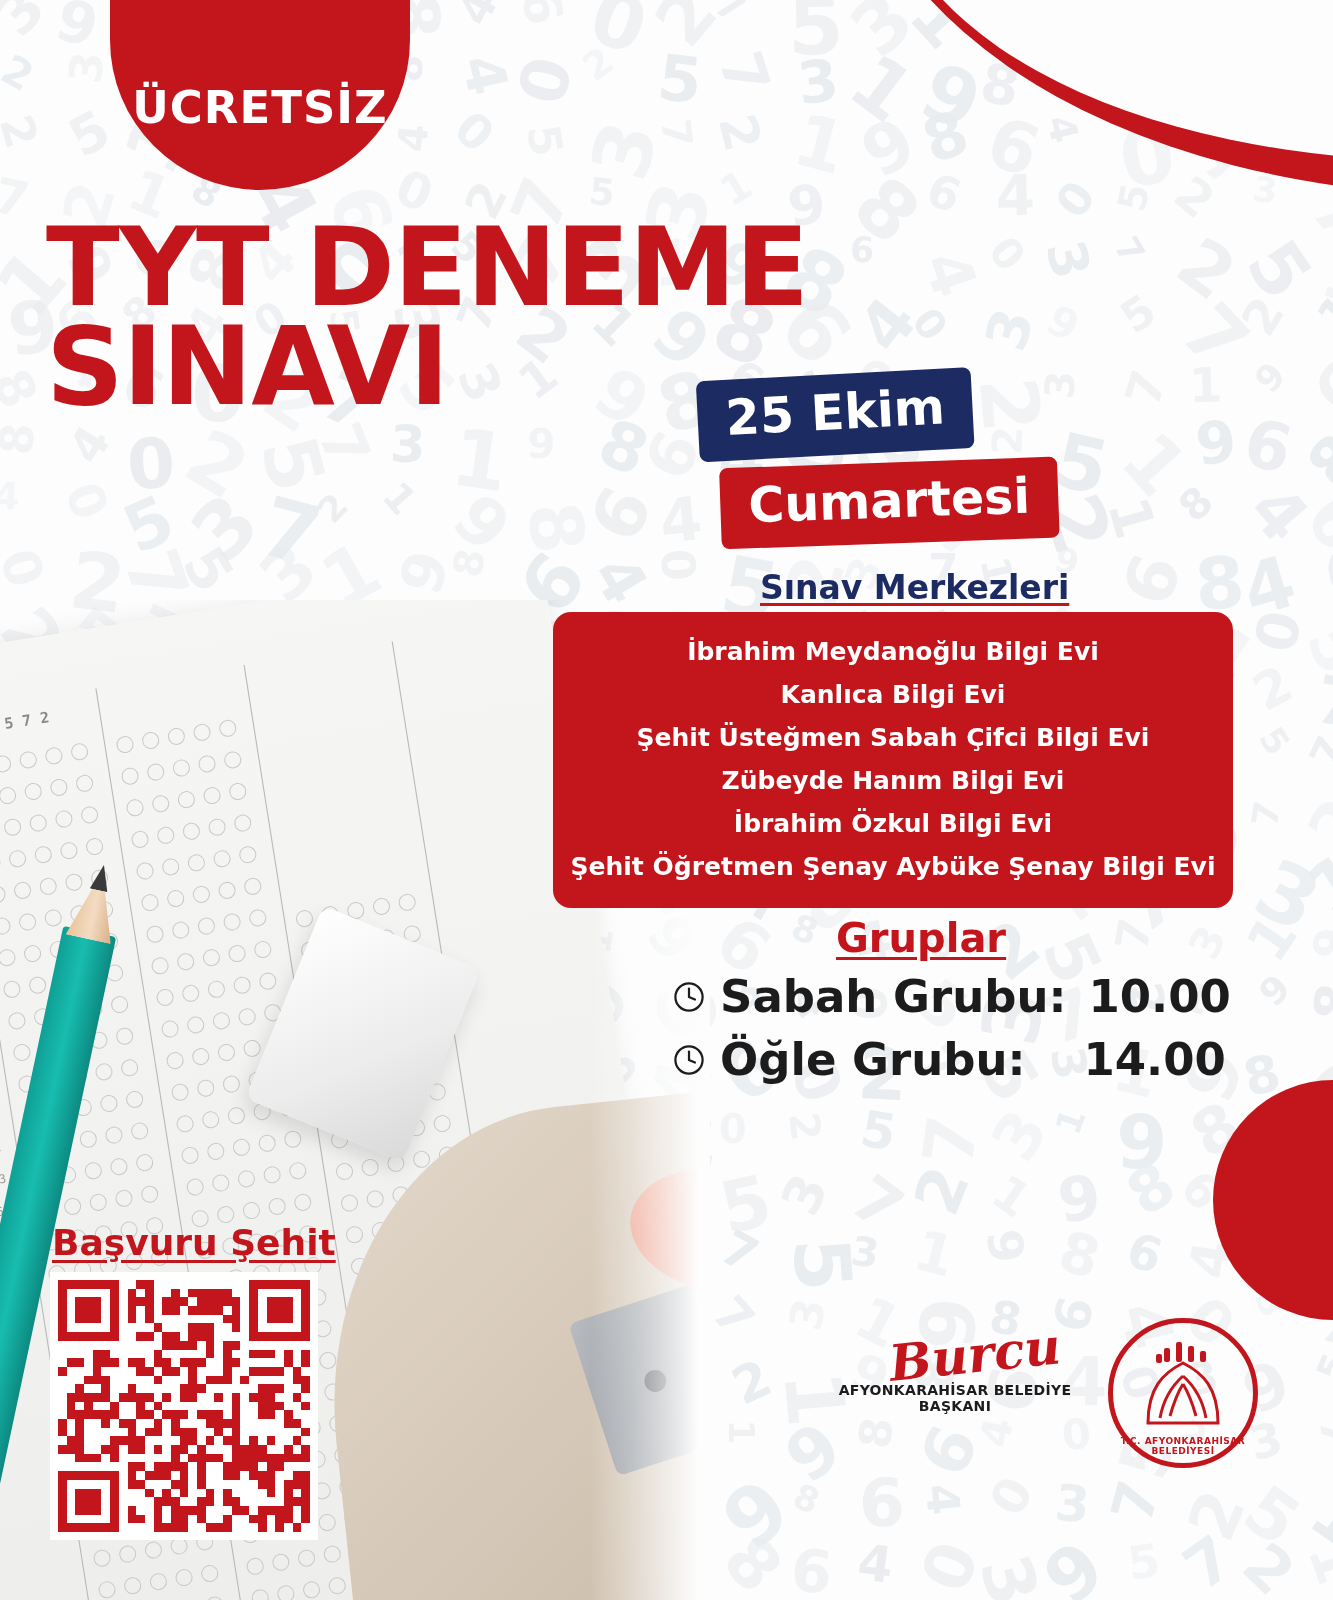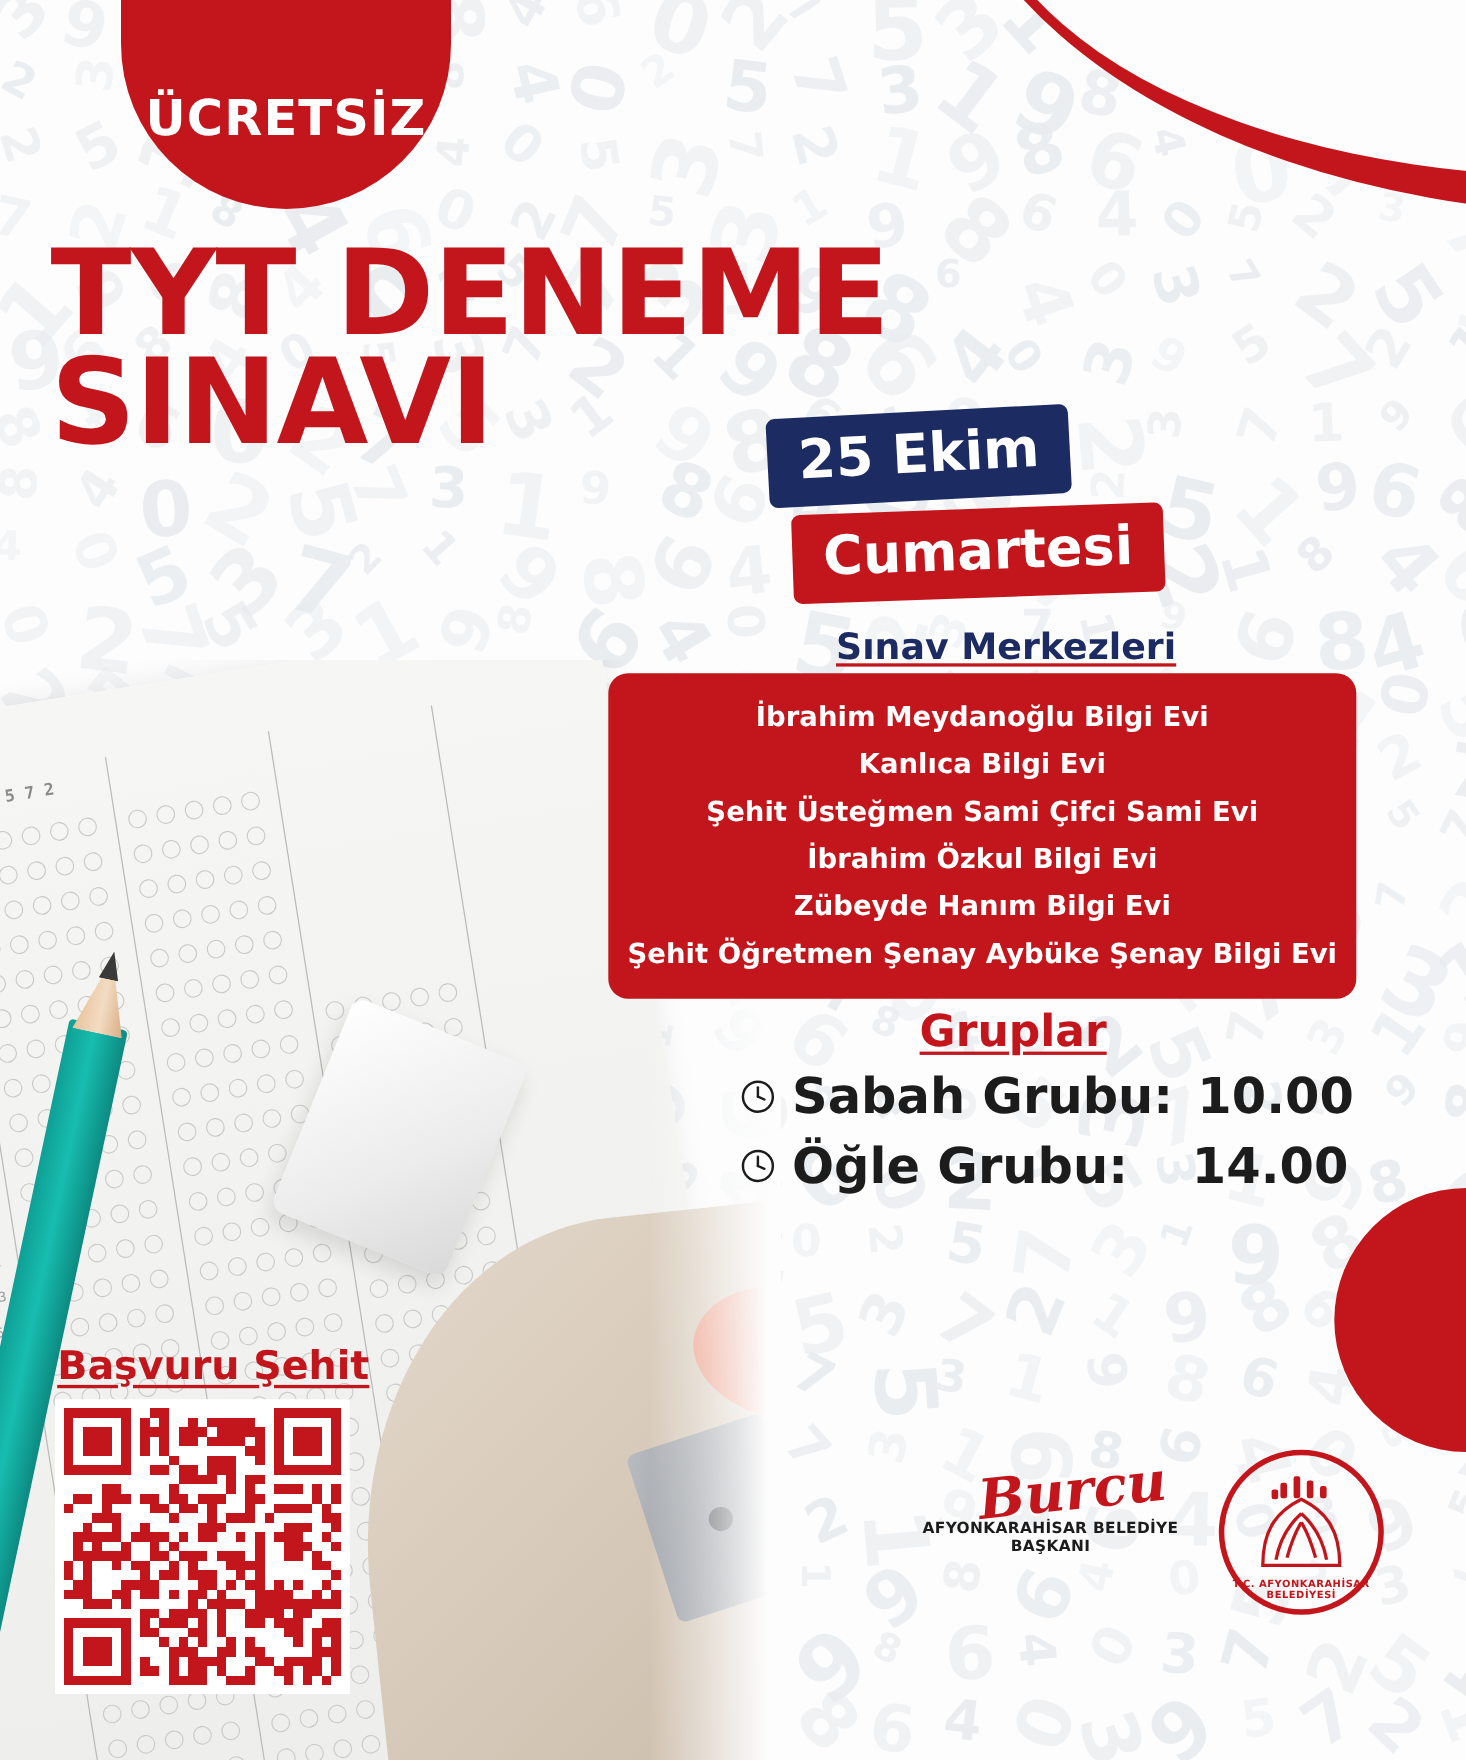--- a/index.html
+++ b/index.html
@@ -1404,23 +1404,23 @@
   <div class="date-tag-wrap">
     <div class="date-tag">25 Ekim</div>
     <br>
     <div class="date-tag2">Cumartesi</div>
   </div>
 
   <div class="centers-title">Sınav Merkezleri</div>
   <div class="centers-box">
     <div class="c-item">İbrahim Meydanoğlu Bilgi Evi</div>
     <div class="c-item">Kanlıca Bilgi Evi</div>
-    <div class="c-item">Şehit Üsteğmen Sami Çifci Sami Evi</div>
+    <div class="c-item">Şehit Üsteğmen Sabah Çifci Bilgi Evi</div>
+    <div class="c-item">Zübeyde Hanım Bilgi Evi</div>
     <div class="c-item">İbrahim Özkul Bilgi Evi</div>
-    <div class="c-item">Zübeyde Hanım Bilgi Evi</div>
     <div class="c-item">Şehit Öğretmen Şenay Aybüke Şenay Bilgi Evi</div>
   </div>
 
   <div class="groups-title">Gruplar</div>
 
   <div class="group-row r1">
     <svg class="clock" viewBox="0 0 40 40">
       <circle cx="20" cy="20" r="16" fill="none" stroke="#1c1c1c" stroke-width="2.6"></circle>
       <line x1="20" y1="20" x2="20" y2="10" stroke="#1c1c1c" stroke-width="2.6" stroke-linecap="round"></line>
       <line x1="20" y1="20" x2="27" y2="23" stroke="#1c1c1c" stroke-width="2.6" stroke-linecap="round"></line>

